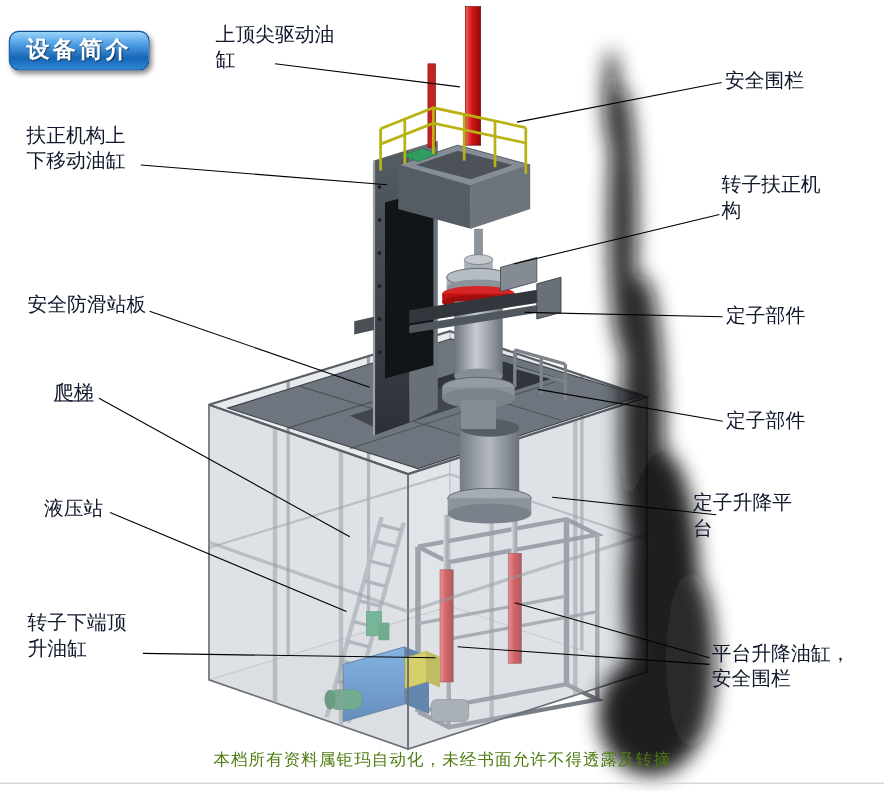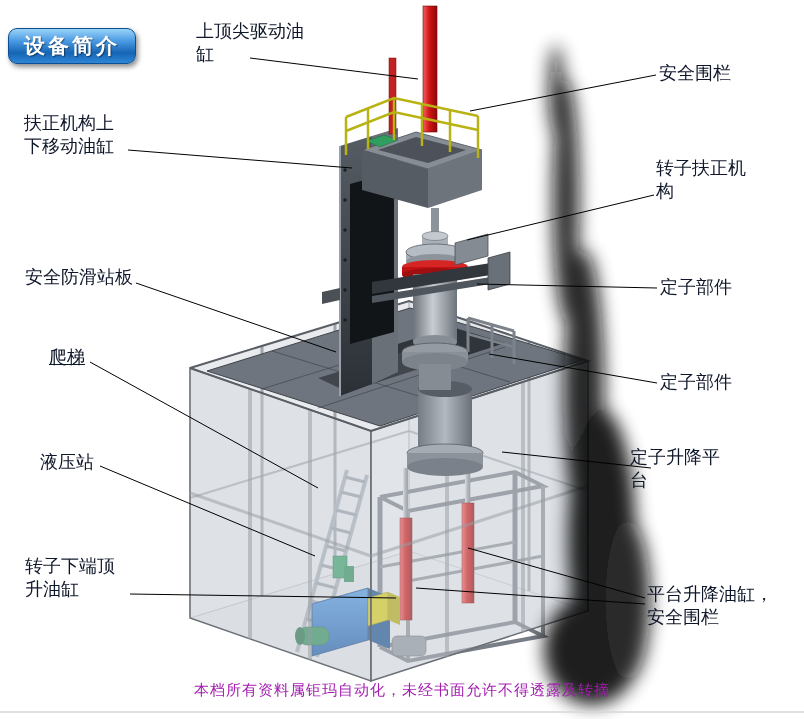--- a/index.html
+++ b/index.html
@@ -16,21 +16,21 @@
     color:#fff;font-size:21px;font-weight:bold;letter-spacing:3px;
     text-align:center;line-height:34px;
     text-shadow:1px 1px 1px rgba(0,0,0,0.45);
   }
   .callout{
     position:absolute;font-size:18px;color:#0f172a;line-height:1.28;font-weight:500;
   }
   .nowrap{white-space:nowrap;}
   .watermark{
     position:absolute;left:0;top:681px;width:100%;text-align:center;
-    font-size:15px;color:#a21caf;letter-spacing:1px;
+    font-size:15px;color:#4d7c0f;letter-spacing:1px;
   }
 </style>
 </head>
 <body>
 
 <div class="stage">
 
 <svg width="804" height="719" viewBox="0 0 804 719">
   <defs>
     <linearGradient id="gradRed" x1="0" y1="0" x2="1" y2="0">

